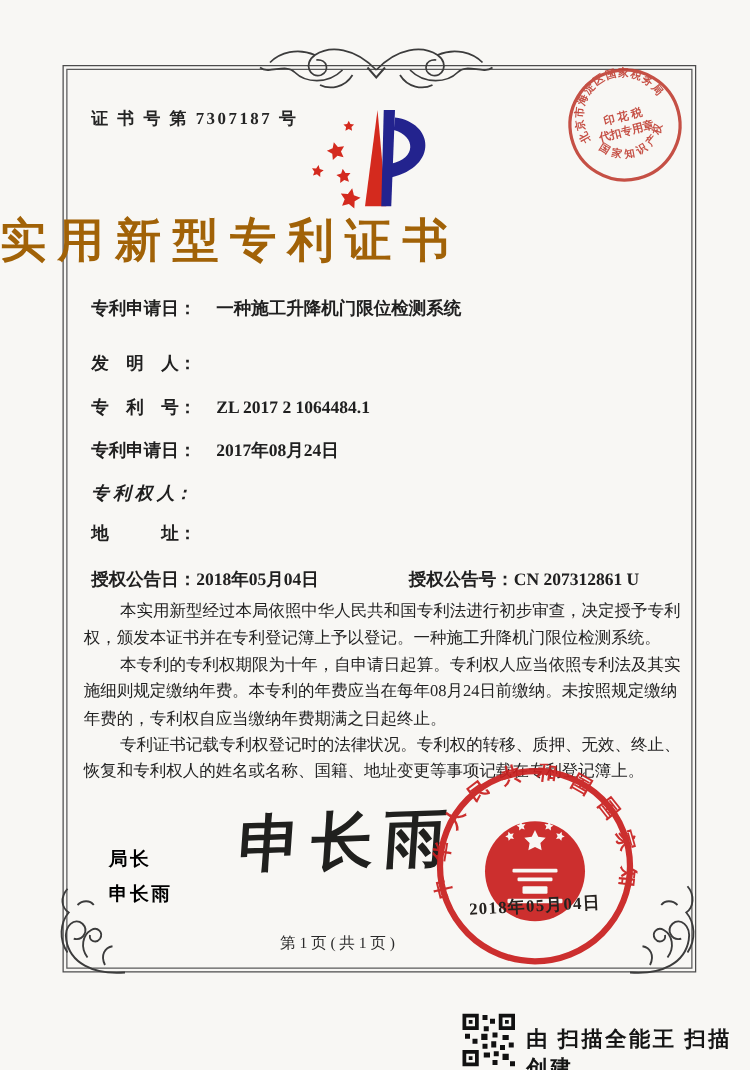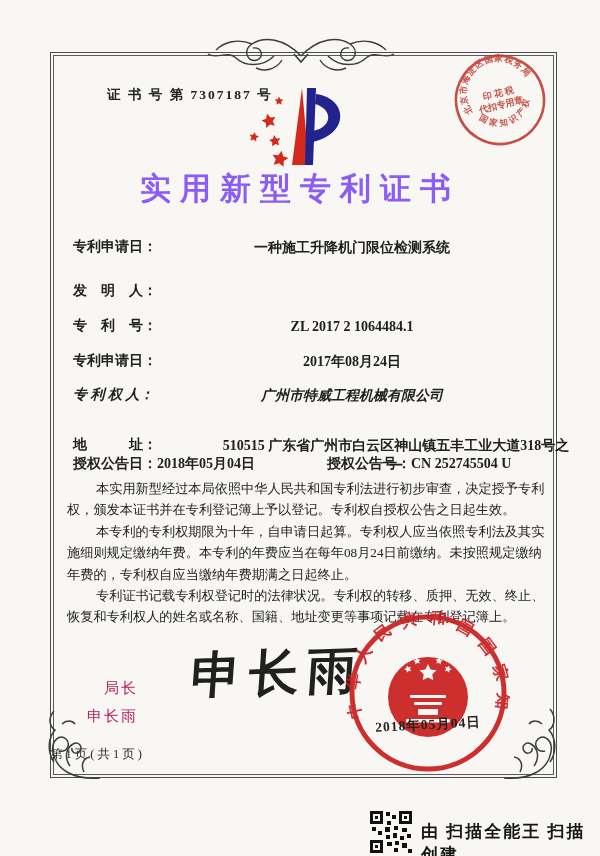--- a/index.html
+++ b/index.html
@@ -5,41 +5,41 @@
   html,body{margin:0;padding:0;background:#e9e8e4;}
   .scan{
     position:relative;width:600px;height:856px;margin:0 auto;
     background:#f8f7f4;overflow:hidden;
     font-family:"Liberation Serif","DejaVu Serif",serif;color:#1c1c1c;
   }
   
   .frame{position:absolute;left:50px;top:52px;width:505px;height:724px;border:1px solid #4c4c4c;}
   .frame-inner{position:absolute;inset:2px;border:1px solid #5a5a5a;}
   .ornament{position:absolute;}
-  .cert-no{position:absolute;left:73px;top:86px;font-size:13.5px;font-weight:600;letter-spacing:2px;color:#242424;margin-left:34px;}
+  .cert-no{position:absolute;left:73px;top:86px;font-size:13.5px;font-weight:600;letter-spacing:2px;color:#242424;}
   .tax-seal{position:absolute;left:452px;top:52px;width:96px;height:96px;transform:rotate(-14deg);opacity:.88;}
   .logo{position:absolute;left:239px;top:83px;width:124px;height:88px;}
-  .title{position:absolute;left:0;top:168px;width:100%;text-align:center;font-size:31px;font-weight:700;letter-spacing:9px;color:#8b5cf6;}
+  .title{position:absolute;left:0;top:168px;width:100%;text-align:left;font-size:37px;font-weight:700;letter-spacing:9px;color:#a16207;}
   .fields{position:absolute;left:73px;top:238px;width:470px;font-size:14px;font-weight:600;color:#202020;}
   .frow{position:absolute;left:0;display:flex;align-items:flex-start;}
   .flabel{display:inline-block;width:100px;flex:0 0 100px;white-space:pre;}
-  .fvalue{display:inline-block;width:358px;line-height:1.45;text-align:center;}
+  .fvalue{display:inline-block;width:358px;line-height:1.45;}
   .grant{position:absolute;left:73px;top:455px;width:470px;font-size:14px;font-weight:600;color:#202020;}
   .grant .right{position:absolute;left:254px;top:0;}
   .body-text{position:absolute;left:67px;top:478px;width:478px;font-size:13.2px;line-height:1.62;color:#232323;font-weight:500;}
   .body-text p{margin:0;text-indent:2.2em;}
-  .signer{position:absolute;left:87px;top:675px;font-size:15px;font-weight:400;line-height:1.85;letter-spacing:2px;color:#be185d;text-align:right;}
+  .signer{position:absolute;left:87px;top:675px;font-size:15px;font-weight:700;line-height:1.85;letter-spacing:2px;color:#000000;}
   .sig-script{
     position:absolute;left:168px;top:640px;width:220px;text-align:center;
     font-size:50px;font-weight:600;letter-spacing:8px;color:#20201e;
     transform:rotate(-2deg) skewX(-6deg);
   }
   .main-seal{position:absolute;left:346px;top:611px;width:164px;height:164px;opacity:.93;}
   .seal-date{position:absolute;left:346px;top:716px;width:164px;text-align:center;font-size:13.5px;font-weight:700;letter-spacing:1px;color:#26221f;transform:rotate(-3deg);}
-  .page-indicator{position:absolute;left:50px;top:746px;width:443px;font-size:12.5px;letter-spacing:3px;color:#2a2a2a;}
+  .page-indicator{position:absolute;left:50px;top:746px;width:443px;text-align:center;font-size:12.5px;letter-spacing:3px;color:#2a2a2a;}
   .qr{position:absolute;left:369px;top:810px;width:44px;height:44px;}
   .wm-text{position:absolute;left:421px;top:820px;font-size:17px;font-weight:700;letter-spacing:2px;color:#151515;}
 </style>
 </head>
 <body>
 
 <div class="scan">
 
   <div class="frame">
     <div class="frame-inner"></div>
@@ -111,39 +111,37 @@
     <div class="frow" style="top:79px;">
       <span class="flabel">专　利　号：</span>
       <span class="fvalue">ZL 2017 2 1064484.1</span>
     </div>
     <div class="frow" style="top:114px;">
       <span class="flabel">专利申请日：</span>
       <span class="fvalue">2017年08月24日</span>
     </div>
     <div class="frow" style="top:148px;font-style:italic;">
       <span class="flabel">专 利 权 人：</span>
-      <span class="fvalue">广州市特威工程机械有限公司</span>
-    </div>
-    <div class="frow" style="top:198px;gap:44px;">
+    </div>
+    <div class="frow" style="top:180px;">
       <span class="flabel">地　　　址：</span>
-      <span class="fvalue">510515 广东省广州市白云区神山镇五丰工业大道318号之一</span>
     </div>
   </div>
 
   <div class="grant">
     <span>
       <span>授权公告日：</span><span>2018年05月04日</span>
     </span>
     <span class="right">
-      <span>授权公告号：</span><span>CN 252745504 U</span>
+      <span>授权公告号：</span><span>CN 207312861 U</span>
     </span>
   </div>
 
   <div class="body-text">
-    <p>本实用新型经过本局依照中华人民共和国专利法进行初步审查，决定授予专利权，颁发本证书并在专利登记簿上予以登记。专利权自授权公告之日起生效。</p>
+    <p>本实用新型经过本局依照中华人民共和国专利法进行初步审查，决定授予专利权，颁发本证书并在专利登记簿上予以登记。一种施工升降机门限位检测系统。</p>
     <p>本专利的专利权期限为十年，自申请日起算。专利权人应当依照专利法及其实施细则规定缴纳年费。本专利的年费应当在每年08月24日前缴纳。未按照规定缴纳年费的，专利权自应当缴纳年费期满之日起终止。</p>
     <p>专利证书记载专利权登记时的法律状况。专利权的转移、质押、无效、终止、恢复和专利权人的姓名或名称、国籍、地址变更等事项记载在专利登记簿上。</p>
   </div>
 
   <div class="signer">
     <div>局长</div>
     <div>申长雨</div>
   </div>
 
   <div class="sig-script">申长雨</div>

